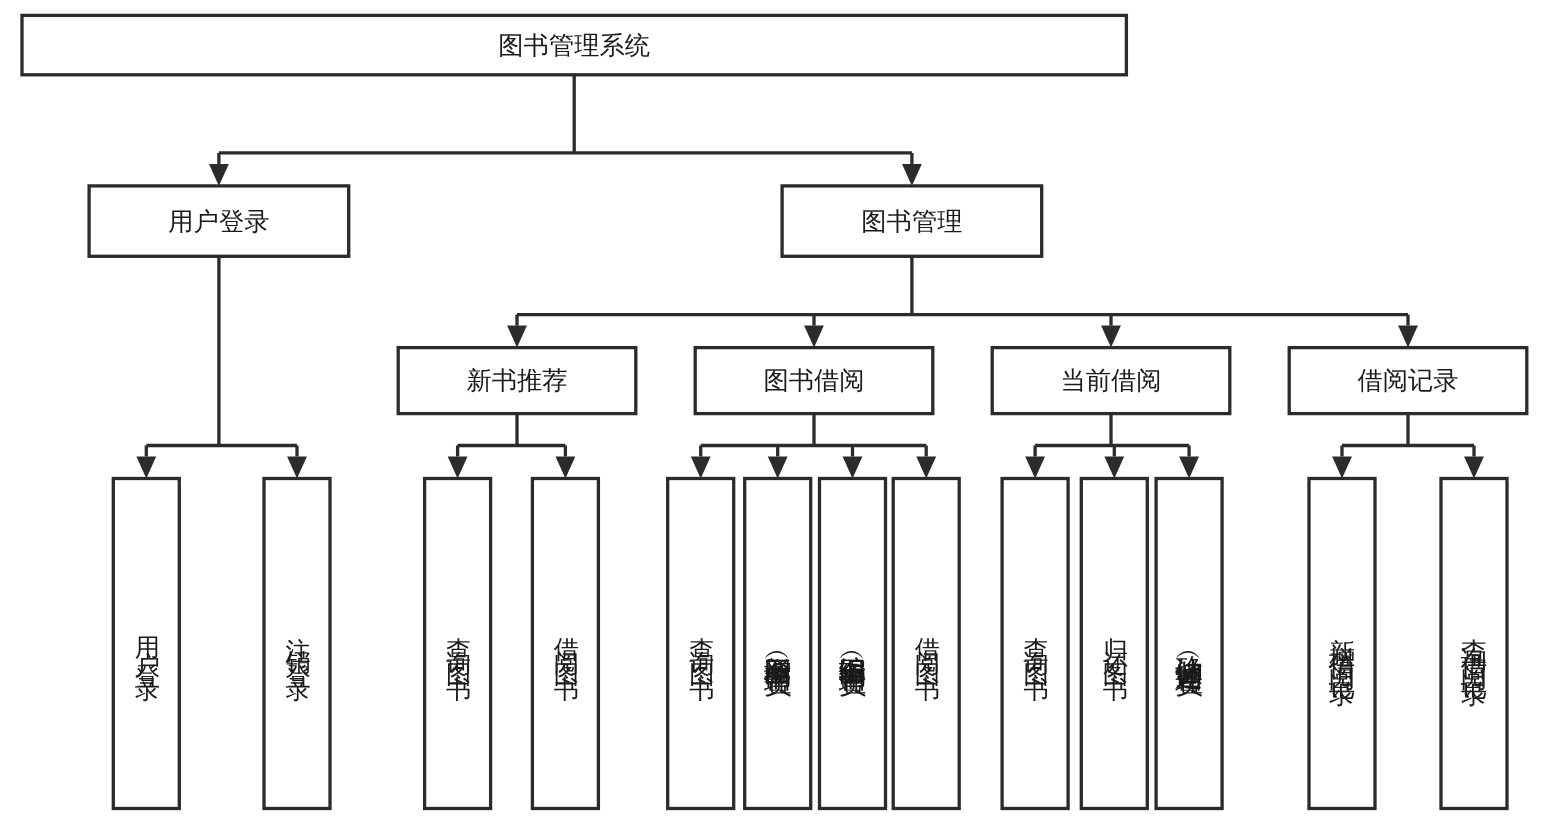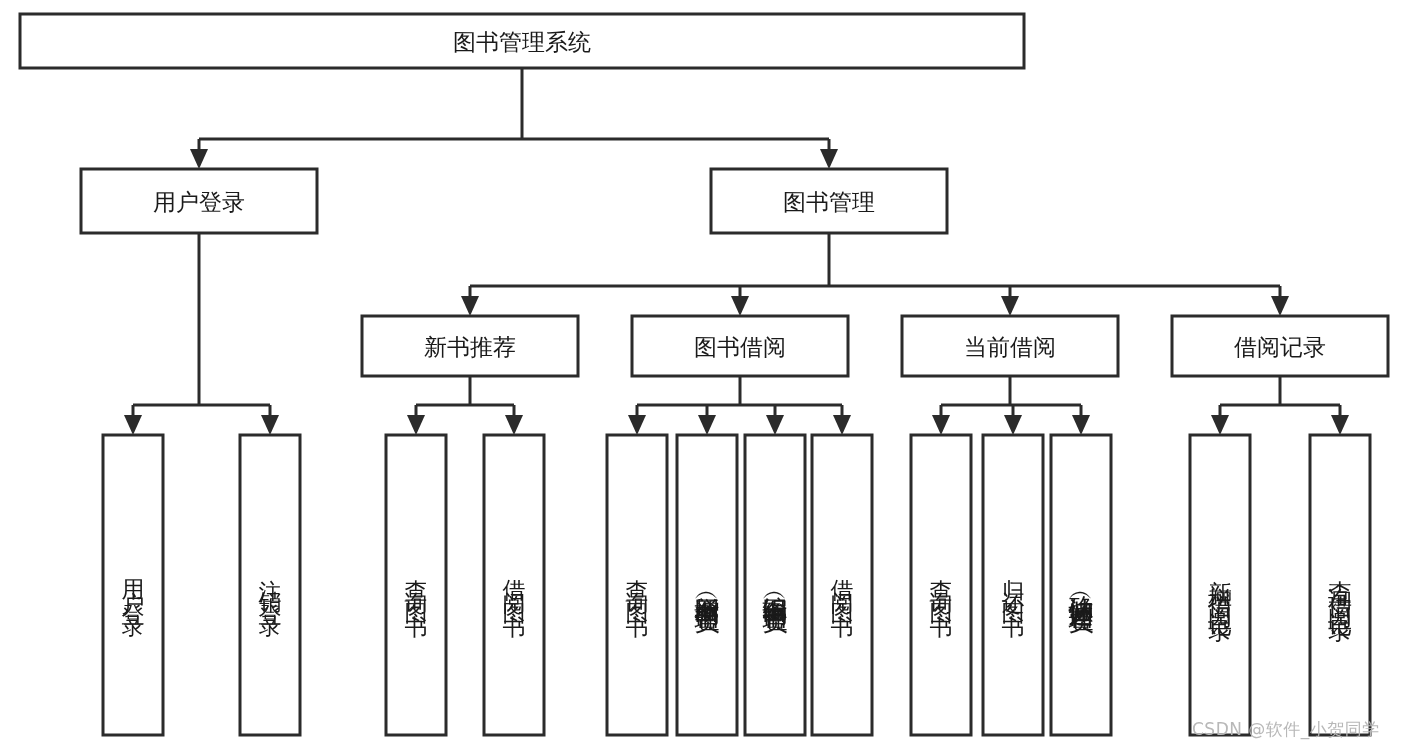--- a/index.html
+++ b/index.html
@@ -175,14 +175,13 @@
       <div class="node-label-v" style="left: 607px; top: 435px; width: 60px; height: 300px; font-size: 23px; letter-spacing: 12px;">查询图书</div>
       <div class="node-label-v" style="left: 677px; top: 435px; width: 60px; height: 300px; font-size: 25px; letter-spacing: 2px;">新增图书（管理员）</div>
       <div class="node-label-v" style="left: 745px; top: 435px; width: 60px; height: 300px; font-size: 25px; letter-spacing: 2px;">编辑图书（管理员）</div>
       <div class="node-label-v" style="left: 812px; top: 435px; width: 60px; height: 300px; font-size: 23px; letter-spacing: 12px;">借阅图书</div>
       <div class="node-label-v" style="left: 911px; top: 435px; width: 60px; height: 300px; font-size: 23px; letter-spacing: 12px;">查询图书</div>
       <div class="node-label-v" style="left: 983px; top: 435px; width: 60px; height: 300px; font-size: 23px; letter-spacing: 12px;">归还图书</div>
       <div class="node-label-v" style="left: 1051px; top: 435px; width: 60px; height: 300px; font-size: 25px; letter-spacing: 2px;">确认归还（管理员）</div>
       <div class="node-label-v" style="left: 1190px; top: 435px; width: 60px; height: 300px; font-size: 24px; letter-spacing: 8px;">新增借阅记录</div>
       <div class="node-label-v" style="left: 1310px; top: 435px; width: 60px; height: 300px; font-size: 24px; letter-spacing: 8px;">查询借阅记录</div>
     </div>
-  <div class="watermark" style="left: 1192px; top: 718px;">CSDN @软件_小贺同学</div>
 </div>
 
 </body></html>

